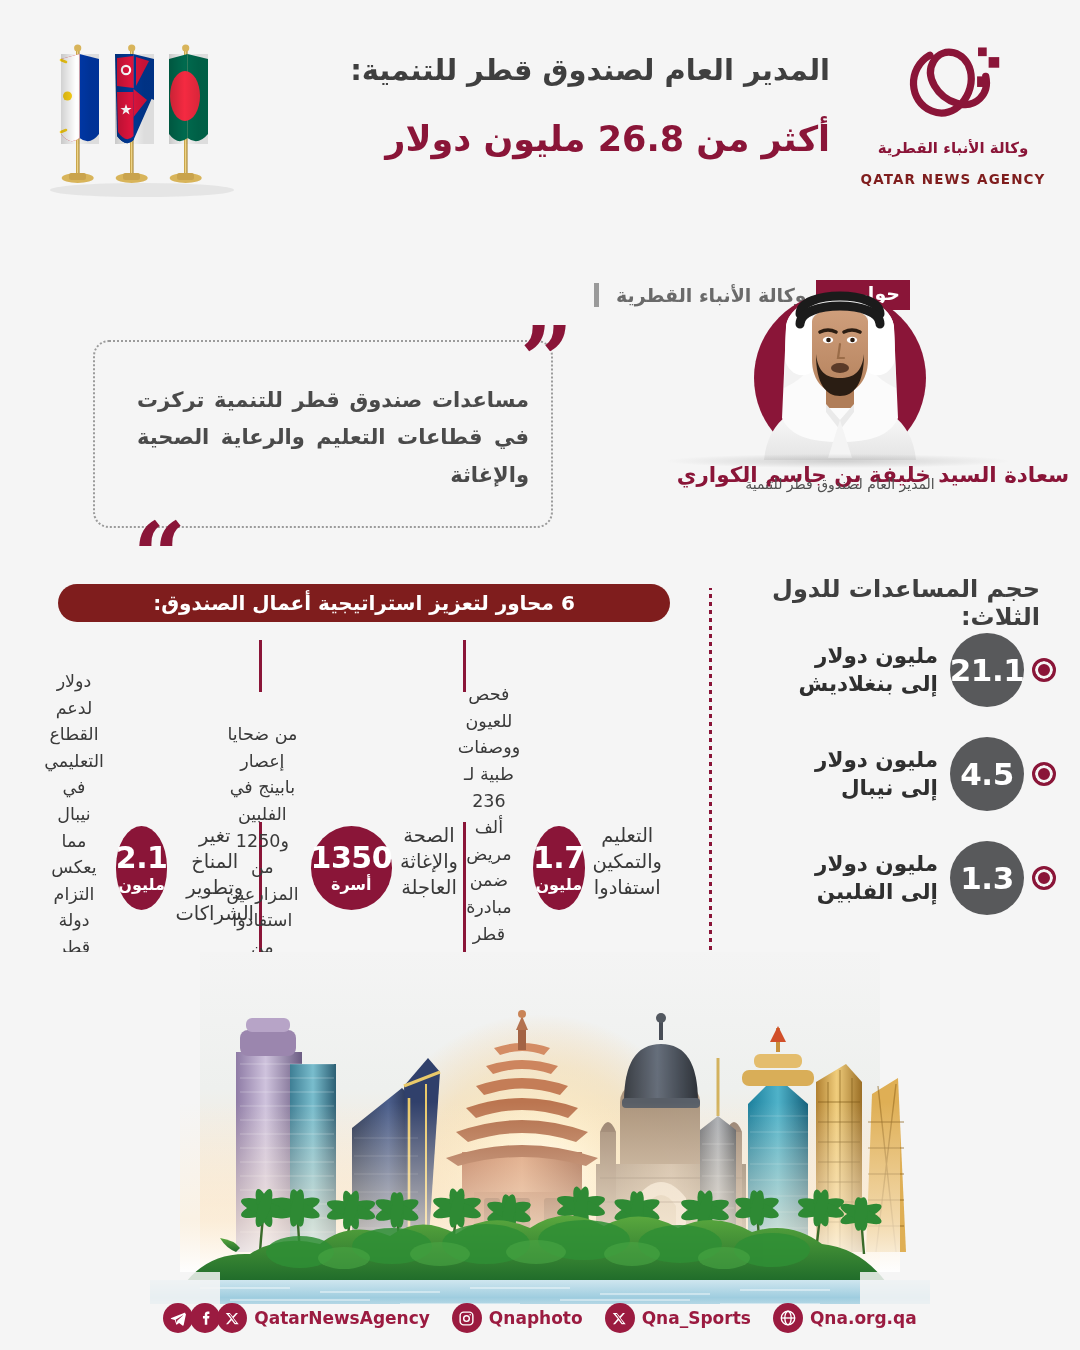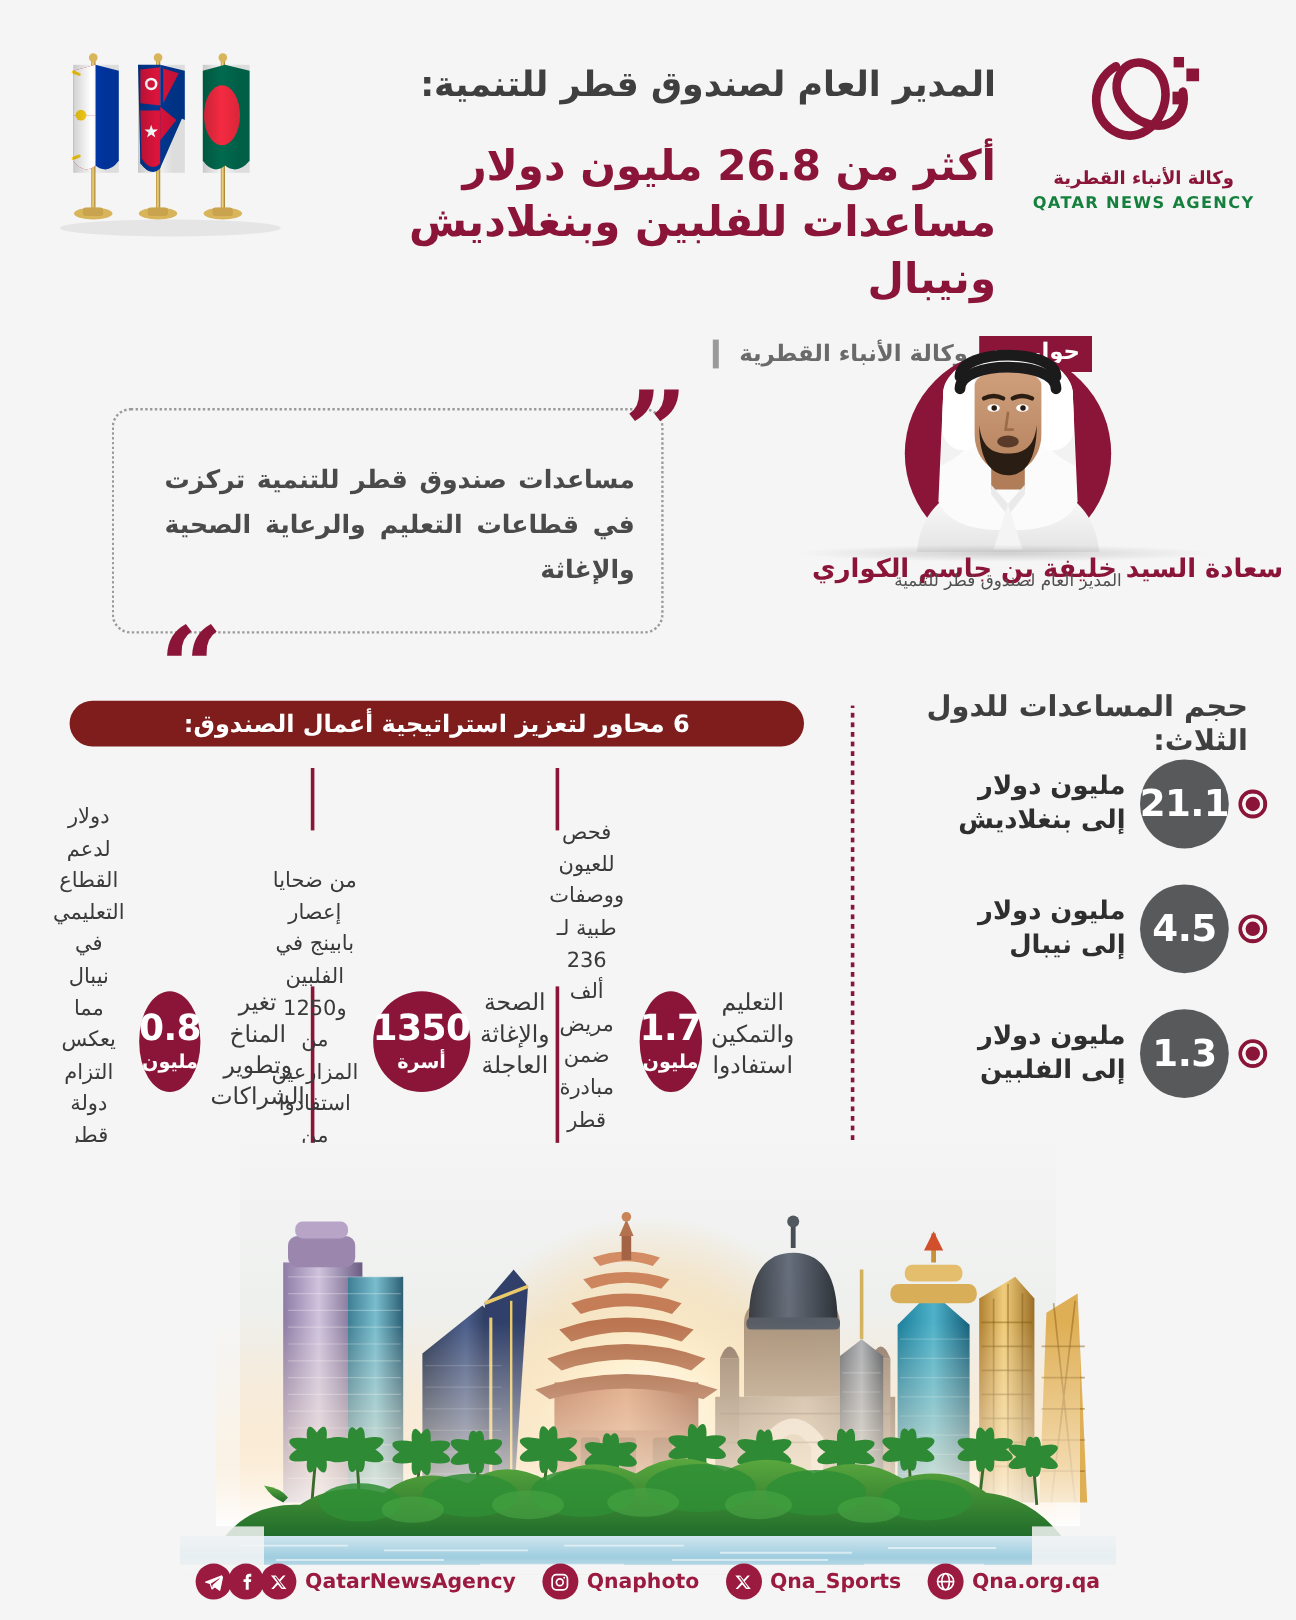--- a/index.html
+++ b/index.html
@@ -14,21 +14,21 @@
     position:absolute; inset:0;
     background:#f5f5f5;
   }
 
   
   .flags { position:absolute; left:42px; top:28px; width:200px; height:180px; }
   .logo-wrap { position:absolute; right:32px; top:34px; width:190px; height:160px;
     display:flex; flex-direction:column; align-items:center; justify-content:flex-start; }
   .logo-mark { width:116px; height:104px; }
   .logo-ar { color:#8A1538; font-size:15px; font-weight:bold; letter-spacing:0px; margin-top:1px;}
-  .logo-en { color:#15803d; font-size:13.5px; font-weight:bold; letter-spacing:1.1px; margin-top:4px;}
+  .logo-en { color:#7f1d1d; font-size:13.5px; font-weight:bold; letter-spacing:1.1px; margin-top:14px;}
 
   .title-block {
     position:absolute; right:250px; top:52px; width:560px; text-align:right;
   }
   .title-kicker {
     color:#3f3f3f; font-size:29px; font-weight:bold; line-height:1.25; letter-spacing:-0.2px;
   }
   .title-main {
     color:#8A1538; font-size:35px; font-weight:bold; line-height:1.34; margin-top:28px;
     letter-spacing:-0.3px;
@@ -223,21 +223,20 @@
         <rect x="127" y="26" width="39" height="90" fill="url(#shade)"></rect>
       </g>
       <ellipse cx="100" cy="162" rx="92" ry="7" fill="#d7d7d7" opacity=".55"></ellipse>
     </svg>
   </div>
 
   <div class="title-block">
     <div class="title-kicker">المدير العام لصندوق قطر للتنمية:</div>
     <div class="title-main">
       <div>أكثر من 26.8 مليون دولار</div>
-      <div>مساعدات للفلبين وبنغلاديش ونيبال</div>
     </div>
   </div>
 
   <div class="logo-wrap">
     <svg class="logo-mark" viewBox="0 0 120 108">
       <g fill="none" stroke="#8A1538" stroke-width="7.5" stroke-linecap="round">
         <path d="M36,22 C12,36 14,70 38,80 C62,90 84,62 78,38 C73,18 50,12 40,28 C30,44 44,66 64,72 C84,78 98,62 94,44"></path>
       </g>
       <g fill="#8A1538">
         <rect x="86" y="14" width="9" height="9"></rect>
@@ -378,21 +377,21 @@
       </div>
       <div class="col-body">من ضحايا إعصار بابينج في الفلبين و1250 من المزارعين استفادوا من مساعدات الصندوق</div>
     </div>
 
     <div class="col">
       <div class="col-head">
         <span>تغير المناخ</span><br>
         <span>وتطوير الشراكات</span>
       </div>
       <div class="col-circle">
-        <span class="cc-num">0.8</span>
+        <span class="cc-num">2.1</span>
         <span class="cc-unit">مليون</span>
       </div>
       <div class="col-body">دولار لدعم القطاع التعليمي في نيبال مما يعكس التزام دولة قطر بدعم التعليم وتحسين فرصه</div>
     </div>
   </div>
 
   <div class="city">
     <svg width="1080" height="360" viewBox="0 0 1080 360">
       <defs>
         <linearGradient id="skyG" x1="0" y1="0" x2="0" y2="1">

